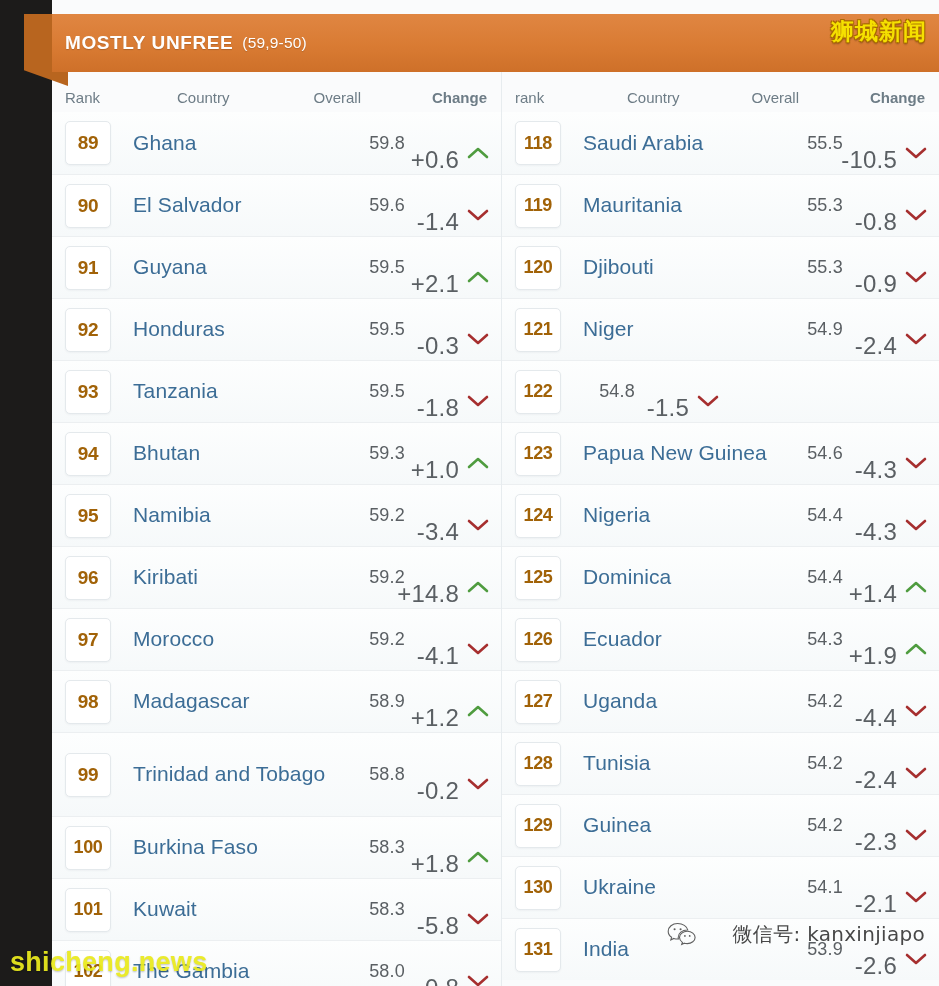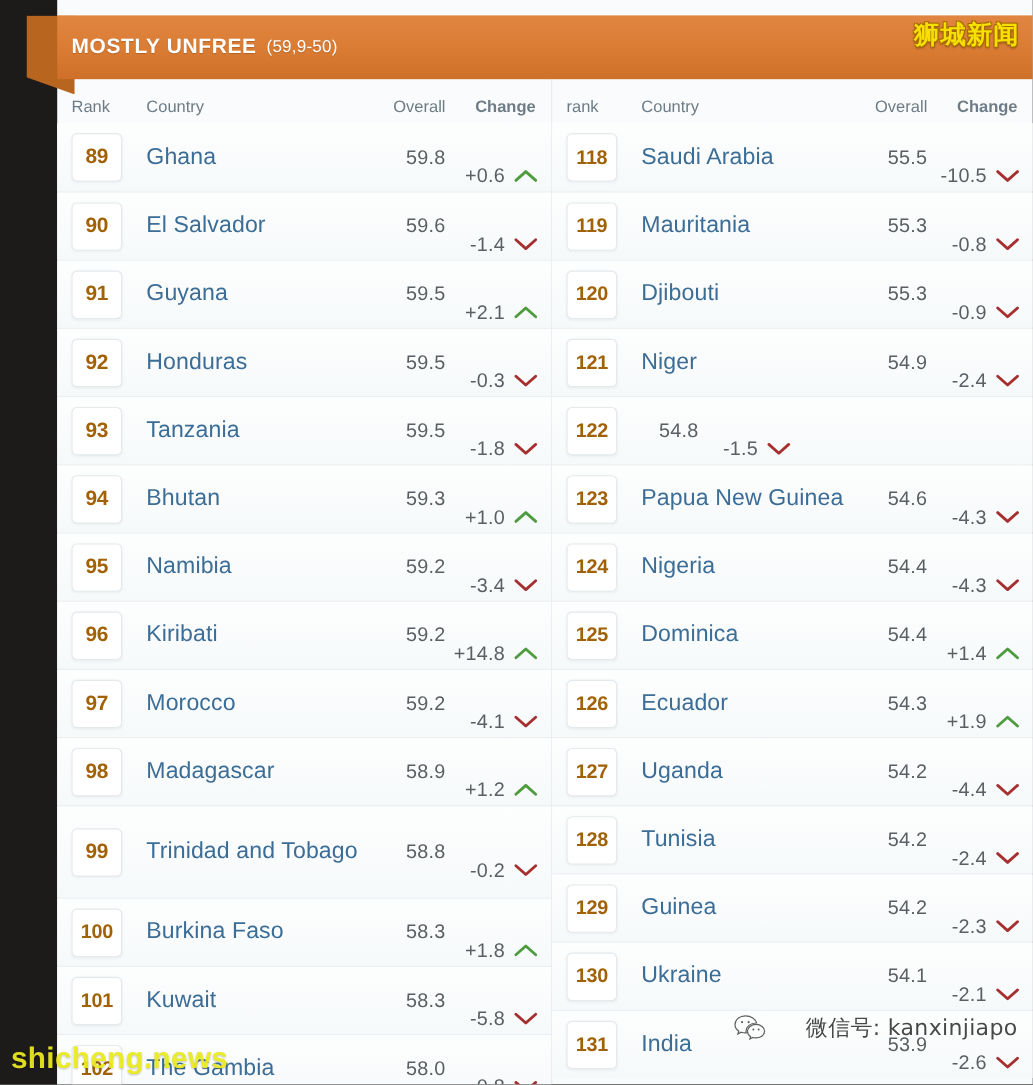--- a/index.html
+++ b/index.html
@@ -140,20 +140,21 @@
   .col-left  { width: 450px; border-right: 1px solid #e7ecef; }
   .col-right { width: 437px; }
 
   .thead {
     display: flex;
     align-items: flex-end;
     height: 40px;
     padding: 0 8px 6px 8px;
     color: #6d7c86;
     font-size: 15px;
+    gap: 44px;
   }
   .th { white-space: nowrap; }
   .th-rank    { width: 60px; text-align: left; padding-left: 5px; }
   .th-country { flex: 1; padding-left: 13px; }
   .th-overall { width: 74px; text-align: right; }
   .th-change  { width: 88px; text-align: right; padding-right: 6px; font-weight: bold; }
 
   .row {
     display: flex;
     align-items: center;
@@ -197,25 +198,24 @@
     width: 74px;
     text-align: right;
     font-size: 18px;
     color: #5a5f63;
     letter-spacing: .2px;
   }
 
   .change {
     width: 88px;
     display: flex;
-    align-items: center;
     justify-content: flex-end;
     gap: 8px;
     padding-right: 4px;
-    font-size: 18px;
+    font-size: 24px;
     color: #5a5f63;
     letter-spacing: .2px;
     margin-top: 33px;
   }
   .chev { width: 22px; height: 14px; display: block; flex: none; }
   .chev.up   { stroke: #4f9c3f; }
   .chev.down { stroke: #a62f2f; }
 </style>
 </head>
 <body>

